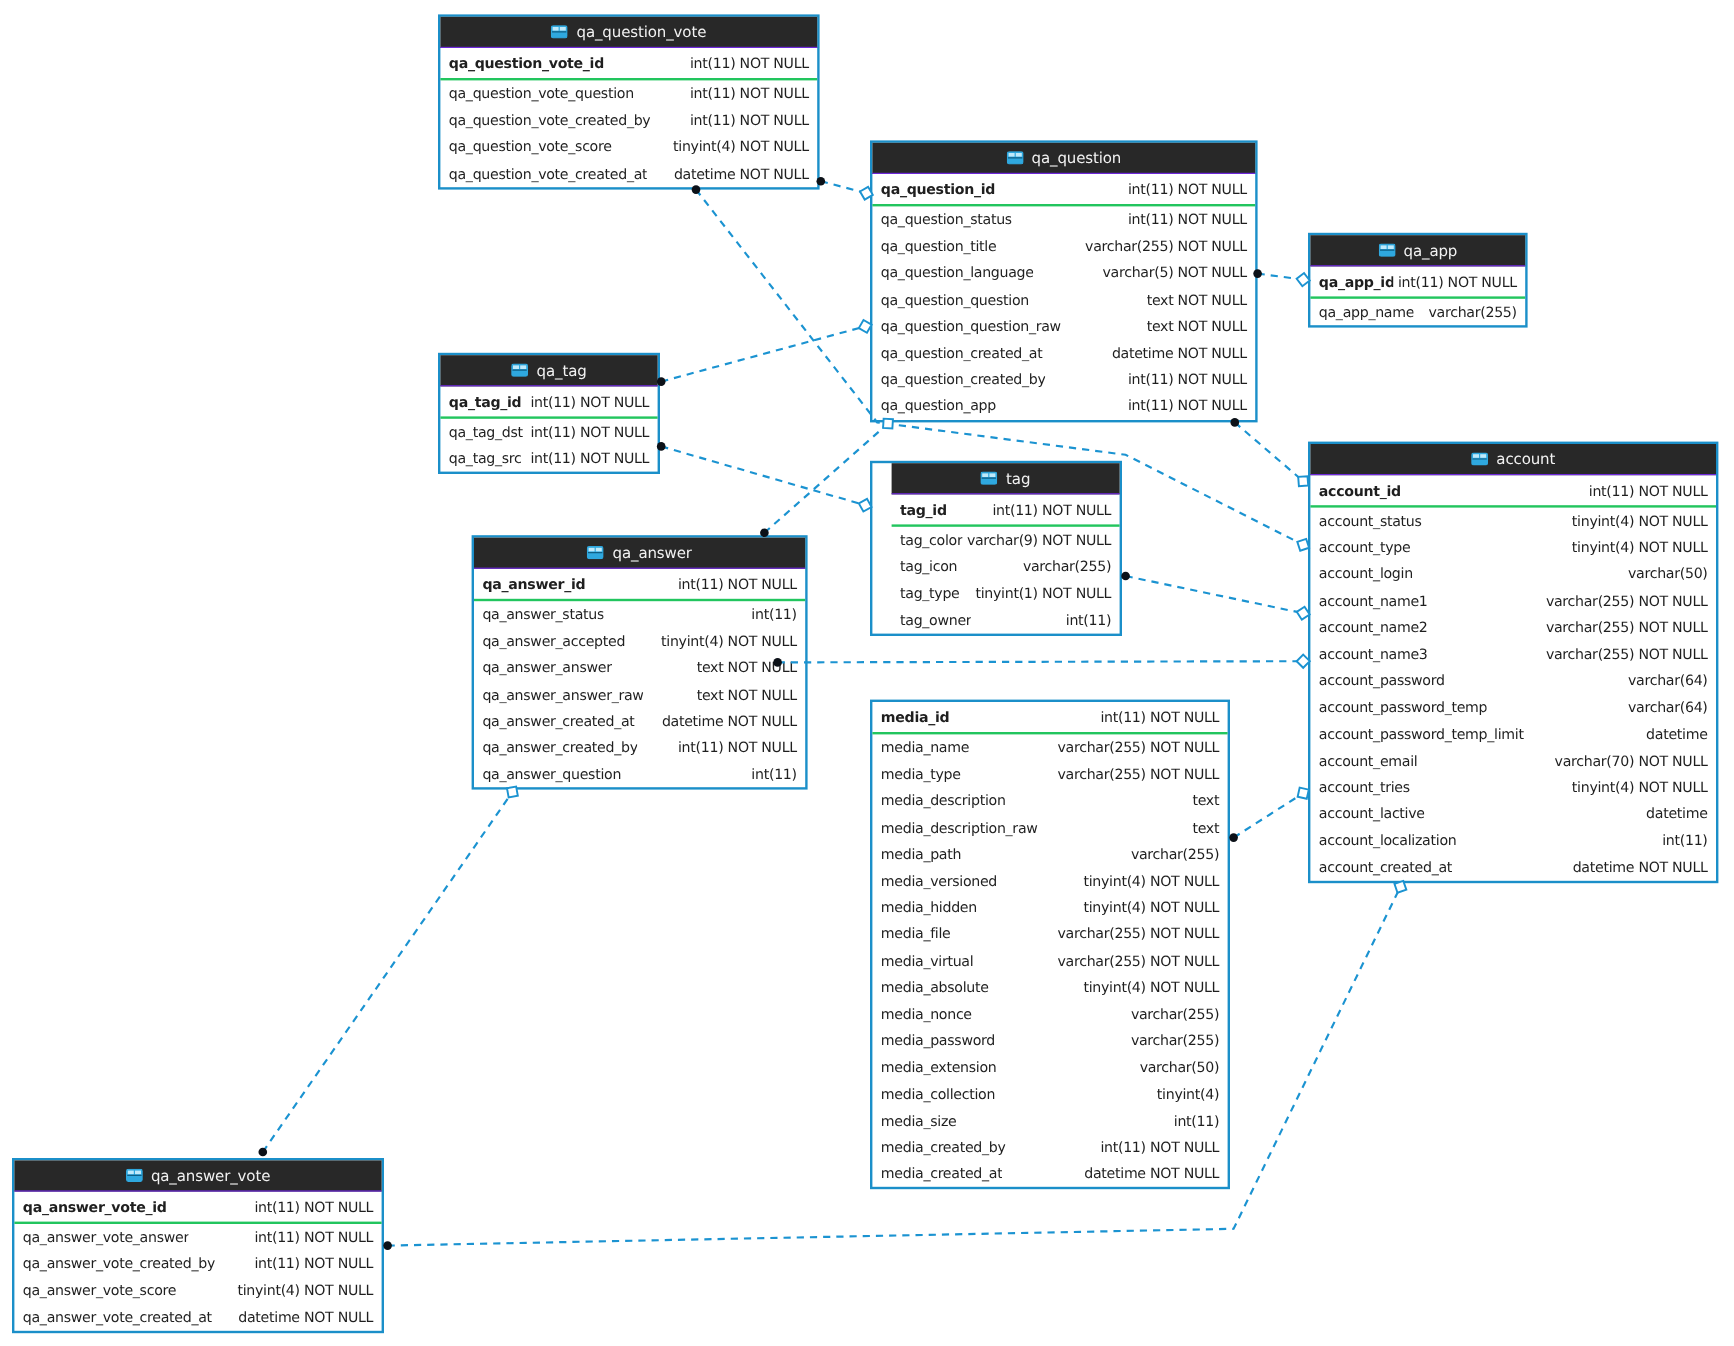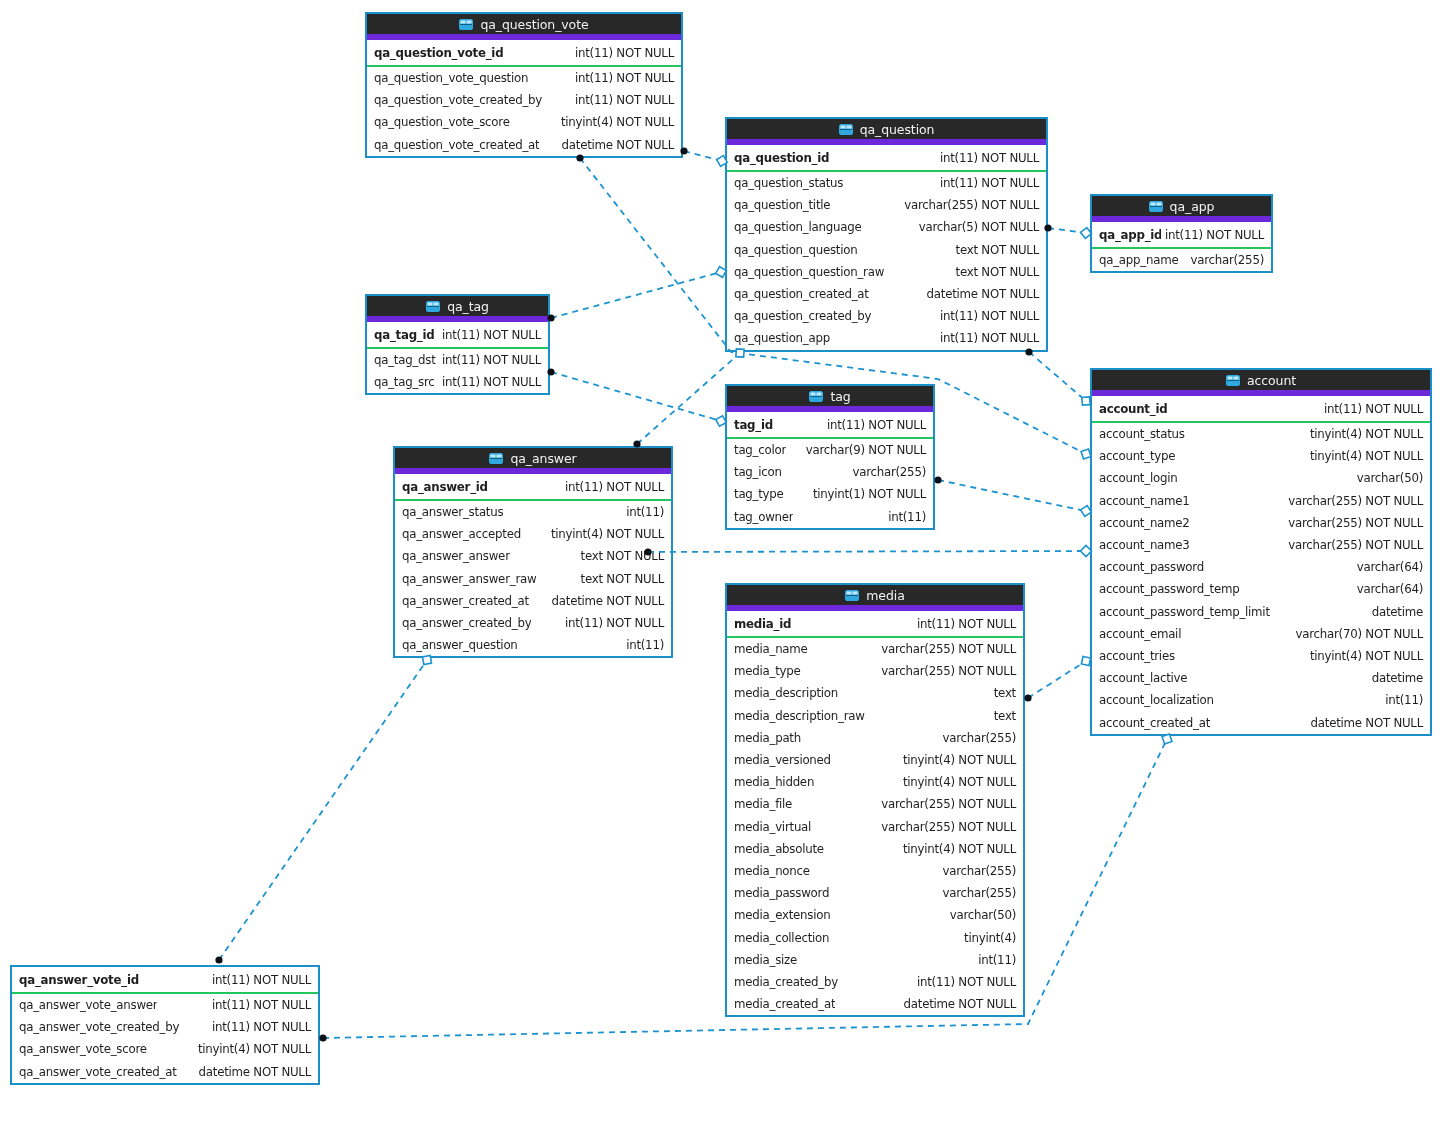--- a/index.html
+++ b/index.html
@@ -7,21 +7,21 @@
     position:relative;width:1445px;height:1122px;background:#ffffff;
     font-family:"DejaVu Sans","Liberation Sans",sans-serif;overflow:hidden;
   }
   .table{
     position:absolute;box-sizing:border-box;background:#ffffff;
     border:2px solid #1b8fc9;
   }
   .t-header{
     height:26px;background:#282828;color:#f2f2f2;
     display:flex;align-items:center;justify-content:center;gap:7px;
-    font-size:12.5px;letter-spacing:-0.1px;border-bottom:6px solid #6d28d9;
+    font-size:12.5px;letter-spacing:-0.1px;border-bottom:1px solid #6d28d9;
     box-sizing:border-box;cursor:move;
   }
   .t-icon{display:flex;align-items:center;}
   .t-row{
     display:flex;justify-content:space-between;align-items:center;gap:4px;
     padding:0 7px;height:22.2px;font-size:11.8px;letter-spacing:-0.25px;
     color:#1f1f1f;white-space:nowrap;box-sizing:border-box;
   }
   .t-pk{height:27px;border-bottom:2px solid #22c55e;}
   .t-pk .col-name{font-weight:700;}
@@ -163,21 +163,21 @@
         <div class="t-row">
           <span class="col-name">qa_tag_dst</span>
           <span class="col-type">int(11) NOT NULL</span>
         </div>
         <div class="t-row">
           <span class="col-name">qa_tag_src</span>
           <span class="col-type">int(11) NOT NULL</span>
         </div>
       </div>
     </div>
-    <div class="table" style="left: 725px; top: 384px; width: 210px;">
+    <div class="table" style="left: 725px; top: 384px; width: 210px; padding-left: 16px;">
       <div class="t-header">
         <span class="t-icon">
           <svg width="14" height="11" viewBox="0 0 14 11">
             <rect x="0.5" y="0.5" width="13" height="10" rx="1.5" fill="#2fa8df" stroke="#2fa8df"></rect>
             <rect x="1.5" y="1.5" width="5" height="3" fill="#bfe9fa"></rect>
             <rect x="7.5" y="1.5" width="5" height="3" fill="#bfe9fa"></rect>
             <line x1="1" y1="5.5" x2="13" y2="5.5" stroke="#0e5f86" stroke-width="1"></line>
           </svg>
         </span>
         <span>tag</span>
@@ -321,31 +321,20 @@
           <span class="col-name">account_localization</span>
           <span class="col-type">int(11)</span>
         </div>
         <div class="t-row">
           <span class="col-name">account_created_at</span>
           <span class="col-type">datetime NOT NULL</span>
         </div>
       </div>
     </div>
     <div class="table" style="left: 725px; top: 583px; width: 300px;">
-      <div class="t-header">
-        <span class="t-icon">
-          <svg width="14" height="11" viewBox="0 0 14 11">
-            <rect x="0.5" y="0.5" width="13" height="10" rx="1.5" fill="#2fa8df" stroke="#2fa8df"></rect>
-            <rect x="1.5" y="1.5" width="5" height="3" fill="#bfe9fa"></rect>
-            <rect x="7.5" y="1.5" width="5" height="3" fill="#bfe9fa"></rect>
-            <line x1="1" y1="5.5" x2="13" y2="5.5" stroke="#0e5f86" stroke-width="1"></line>
-          </svg>
-        </span>
-        <span>media</span>
-      </div>
       <div class="t-row t-pk">
         <span class="col-name">media_id</span>
         <span class="col-type">int(11) NOT NULL</span>
       </div>
       <div class="t-body">
         <div class="t-row">
           <span class="col-name">media_name</span>
           <span class="col-type">varchar(255) NOT NULL</span>
         </div>
         <div class="t-row">
@@ -408,20 +397,31 @@
           <span class="col-name">media_created_by</span>
           <span class="col-type">int(11) NOT NULL</span>
         </div>
         <div class="t-row">
           <span class="col-name">media_created_at</span>
           <span class="col-type">datetime NOT NULL</span>
         </div>
       </div>
     </div>
     <div class="table" style="left: 10px; top: 965px; width: 310px;">
+      <div class="t-header">
+        <span class="t-icon">
+          <svg width="14" height="11" viewBox="0 0 14 11">
+            <rect x="0.5" y="0.5" width="13" height="10" rx="1.5" fill="#2fa8df" stroke="#2fa8df"></rect>
+            <rect x="1.5" y="1.5" width="5" height="3" fill="#bfe9fa"></rect>
+            <rect x="7.5" y="1.5" width="5" height="3" fill="#bfe9fa"></rect>
+            <line x1="1" y1="5.5" x2="13" y2="5.5" stroke="#0e5f86" stroke-width="1"></line>
+          </svg>
+        </span>
+        <span>qa_answer_vote</span>
+      </div>
       <div class="t-row t-pk">
         <span class="col-name">qa_answer_vote_id</span>
         <span class="col-type">int(11) NOT NULL</span>
       </div>
       <div class="t-body">
         <div class="t-row">
           <span class="col-name">qa_answer_vote_answer</span>
           <span class="col-type">int(11) NOT NULL</span>
         </div>
         <div class="t-row">

